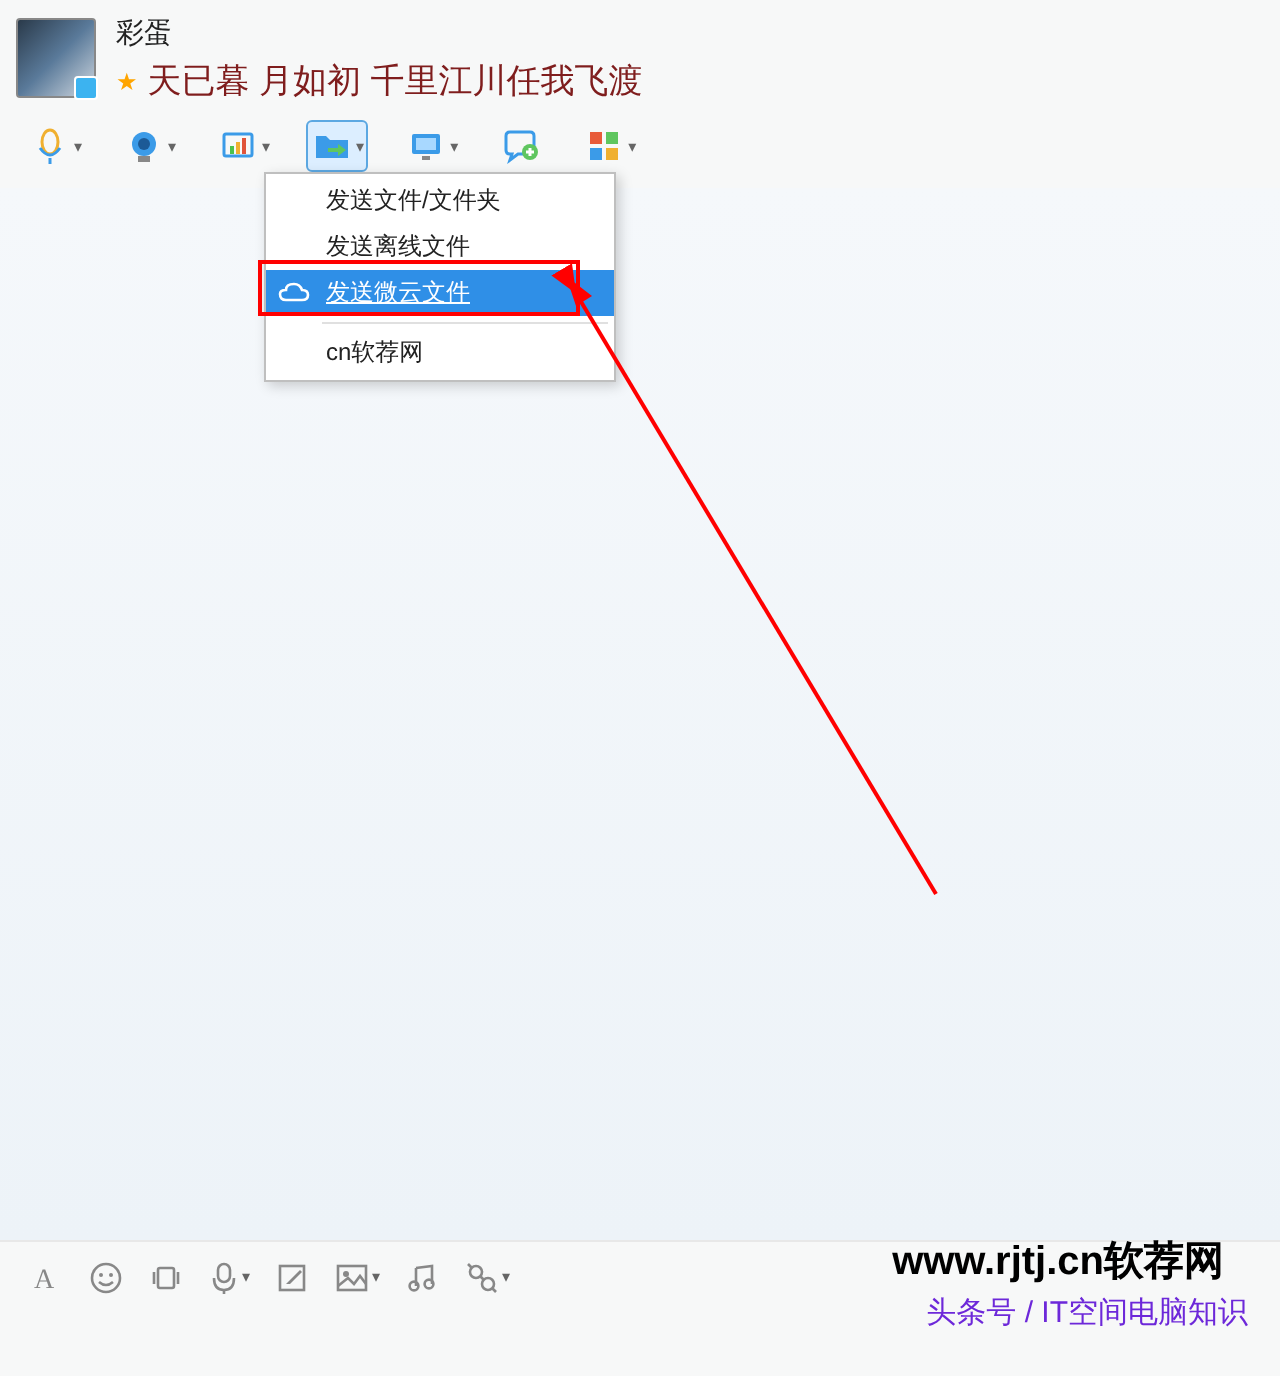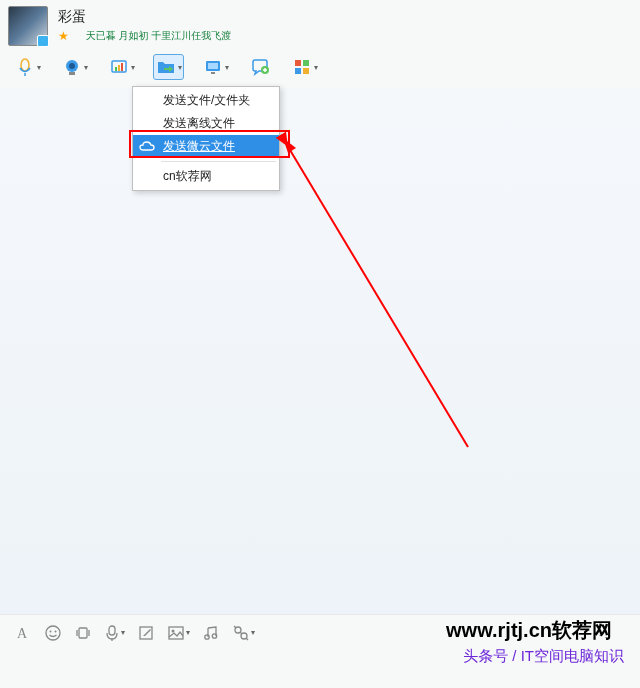--- a/index.html
+++ b/index.html
@@ -8,21 +8,21 @@
     height: 688px;
     background: #f7f8f8;
     font-family: "Microsoft YaHei", "SimSun", sans-serif;
     font-size: 12px;
     color: #333;
     position: relative;
     overflow: hidden;
   }
   .header {
     display: flex;
-    align-items: flex-start;
+    align-items: center;
     padding: 6px 8px 4px 8px;
     gap: 10px;
   }
   .avatar {
     width: 40px;
     height: 40px;
     background: linear-gradient(135deg, #2a3a4a 0%, #5a7a9a 50%, #d0d8e0 100%);
     border: 1px solid #888;
     position: relative;
     border-radius: 2px;
@@ -34,21 +34,21 @@
     width: 12px;
     height: 12px;
     background: #3cb3f0;
     border: 1px solid #fff;
     border-radius: 2px;
   }
   .user-info { padding-top: 2px; }
   .nickname { font-size: 14px; color: #222; }
   .sig-line { display: flex; align-items: center; gap: 5px; margin-top: 3px; }
   .star { color: #ffa500; font-size: 12px; }
-  .signature { font-size: 10px; color: #15803d; margin-left: 12px; }
+  .signature { font-size: 17px; color: #7f1d1d; }
   .toolbar {
     display: flex;
     align-items: center;
     gap: 16px;
     padding: 4px 12px 8px 12px;
   }
   .tool-item {
     display: flex;
     align-items: center;
     gap: 1px;
@@ -76,21 +76,21 @@
     align-items: center;
     gap: 12px;
     padding: 0 14px;
     border-top: 1px solid #e8e8e8;
   }
   .bottom-tool { color: #888; cursor: pointer; display: inline-flex; align-items: center; gap: 1px; }
   .dropdown-menu {
     position: absolute;
     left: 132px;
     top: 86px;
-    width: 148px;
+    width: 176px;
     background: #fff;
     border: 1px solid #bfbfbf;
     box-shadow: 2px 2px 6px rgba(0,0,0,0.18);
     z-index: 50;
     padding: 2px 0;
   }
   .menu-item {
     display: flex;
     align-items: center;
     height: 23px;

